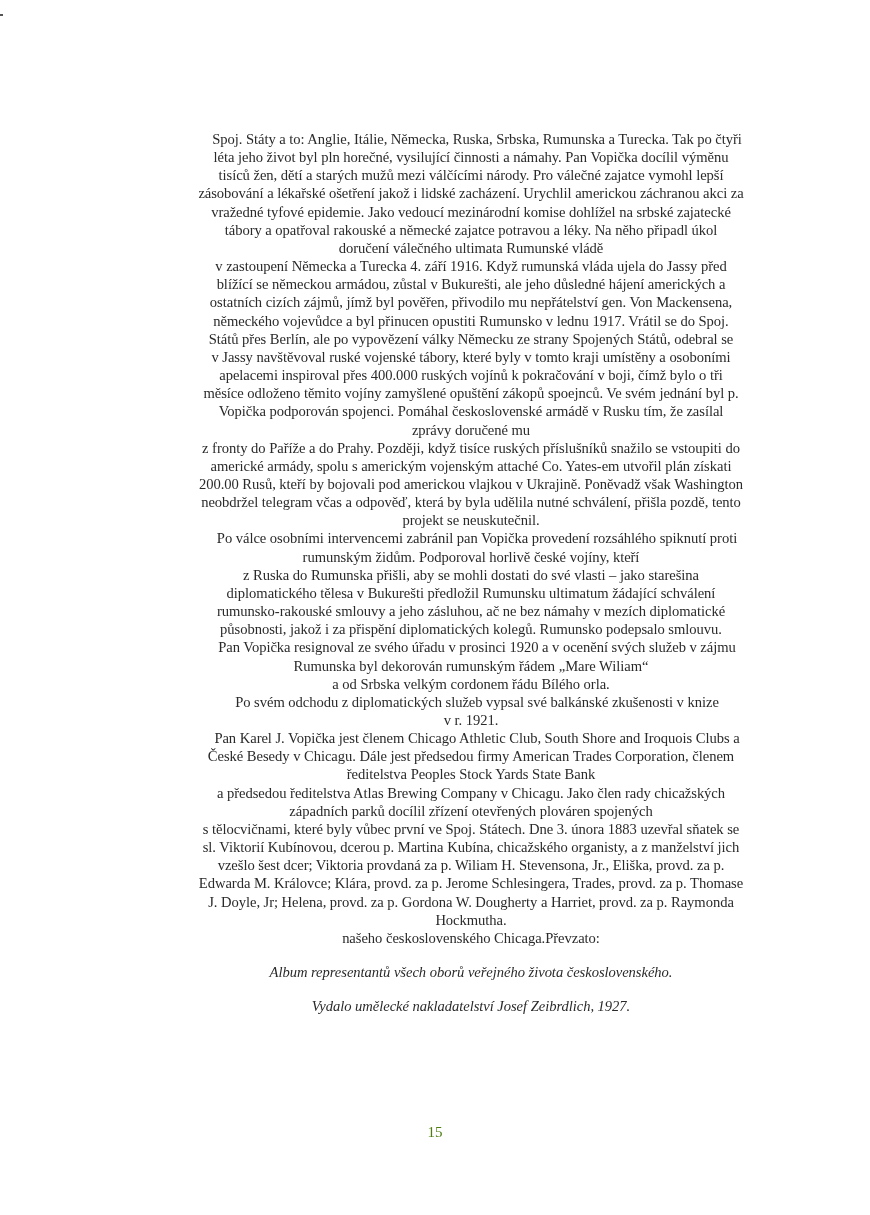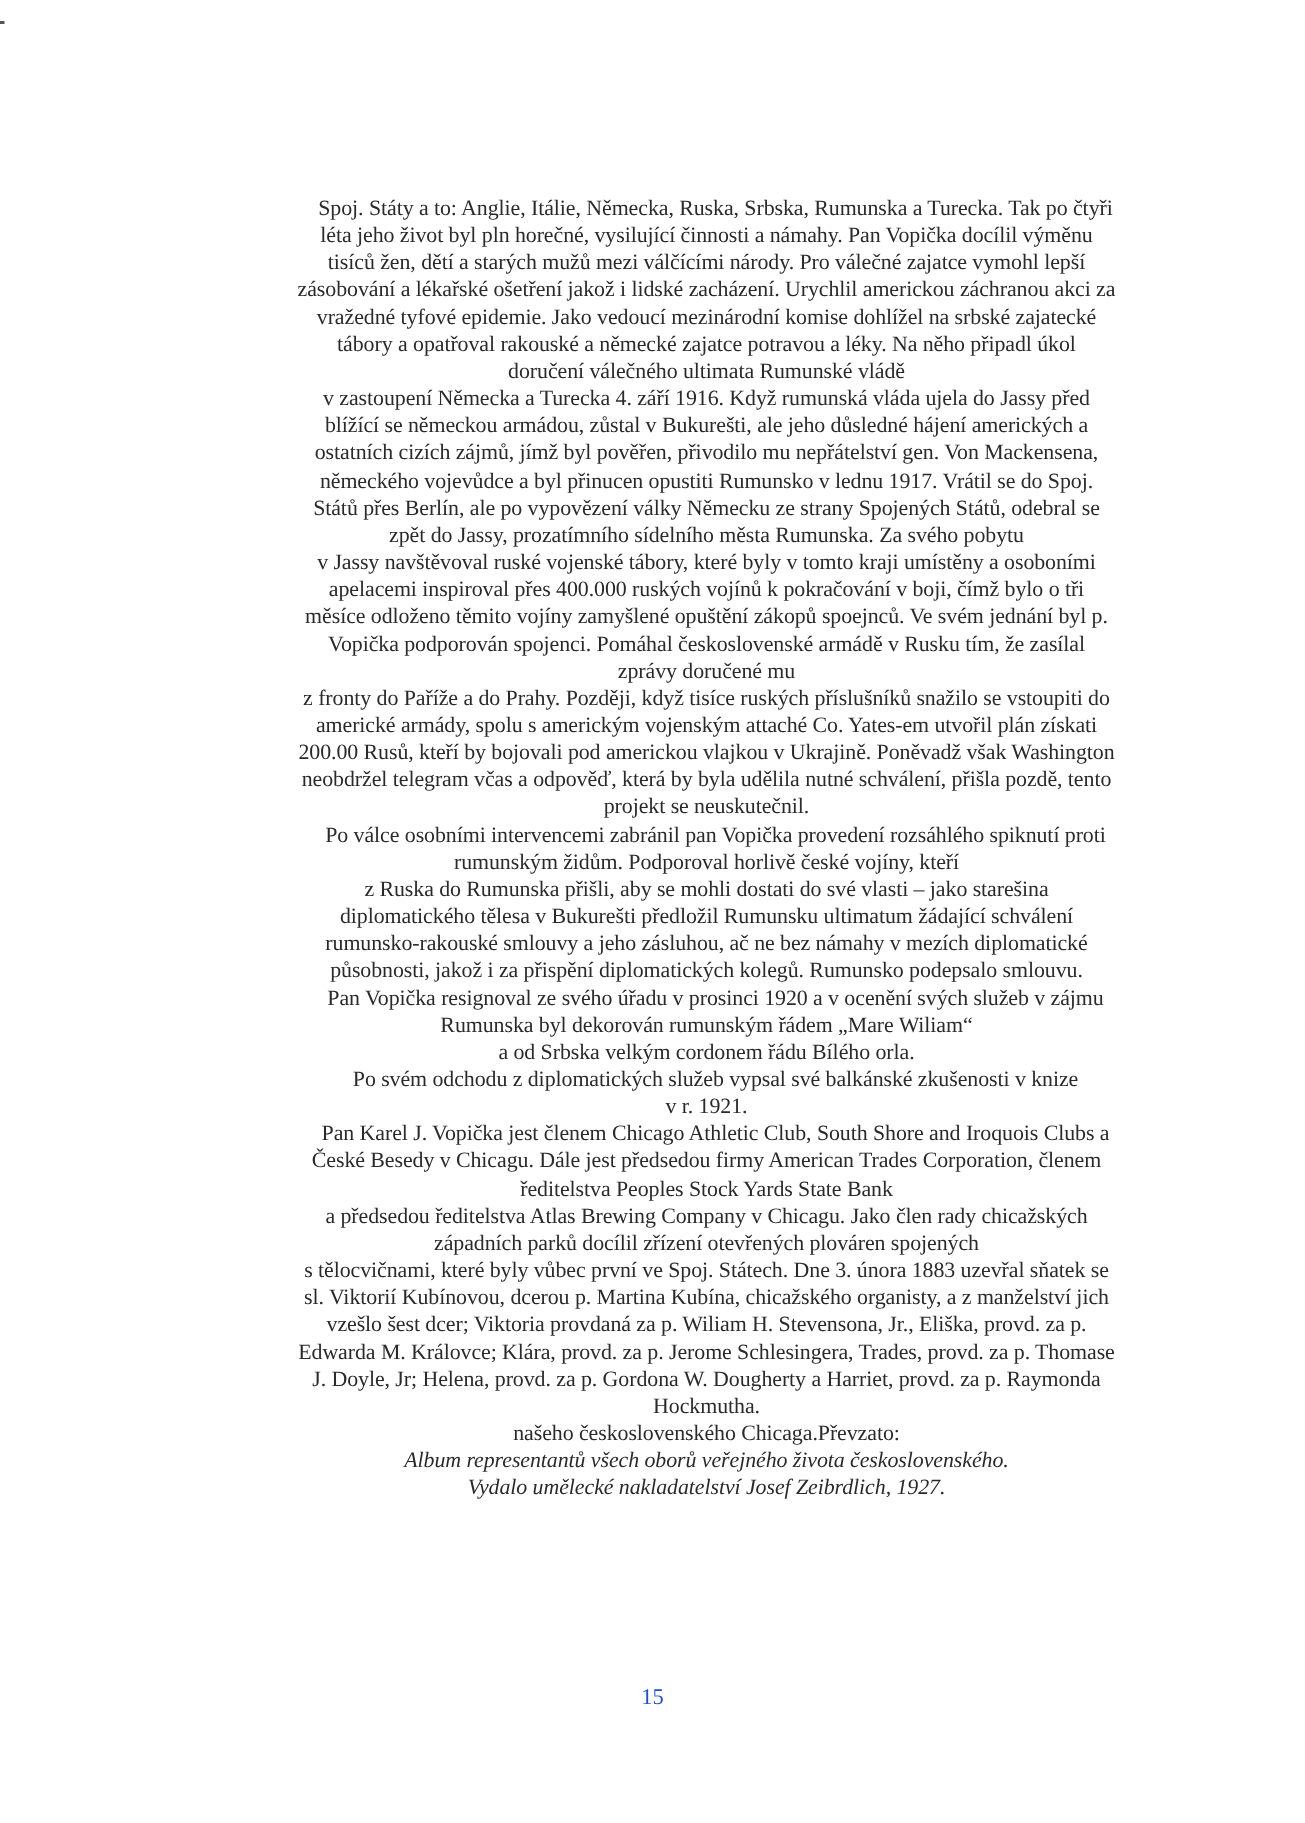--- a/index.html
+++ b/index.html
@@ -11,45 +11,44 @@
   }
   .scan-mark {
     position: absolute; left: 0; top: 14px; width: 3px; height: 2px; background: #555;
   }
   .page-body {
     position: absolute; left: 161px; top: 130px; width: 620px;
     font-size: 14.6px; line-height: 18.15px; letter-spacing: -0.05px; text-align: center;
   }
   .line { white-space: nowrap; display: block; }
   .line.indent { padding-left: 12px; }
-  .line.italic { font-style: italic; }
+  .line.italic { font-style: italic; margin-top: 16px; }
   .page-number {
     position: absolute; left: 0; width: 870px; top: 1124px; text-align: center;
-    font-size: 15px; color: #1d4ed8;
+    font-size: 15px; color: #4d7c0f;
   }
 </style>
 </head>
 <body>
 
 <div class="scan-mark"></div>
 
 <div class="page-body" id="page-body">
     <span class="line indent">Spoj. Státy a to: Anglie, Itálie, Německa, Ruska, Srbska, Rumunska a Turecka. Tak po čtyři</span>
     <span class="line">léta jeho život byl pln horečné, vysilující činnosti a námahy. Pan Vopička docílil výměnu</span>
     <span class="line">tisíců žen, dětí a starých mužů mezi válčícími národy. Pro válečné zajatce vymohl lepší</span>
     <span class="line">zásobování a lékařské ošetření jakož i lidské zacházení. Urychlil americkou záchranou akci za</span>
     <span class="line">vražedné tyfové epidemie. Jako vedoucí mezinárodní komise dohlížel na srbské zajatecké</span>
     <span class="line">tábory a opatřoval rakouské a německé zajatce potravou a léky. Na něho připadl úkol</span>
     <span class="line">doručení válečného ultimata Rumunské vládě</span>
     <span class="line">v zastoupení Německa a Turecka 4. září 1916. Když rumunská vláda ujela do Jassy před</span>
     <span class="line">blížící se německou armádou, zůstal v Bukurešti, ale jeho důsledné hájení amerických a</span>
     <span class="line">ostatních cizích zájmů, jímž byl pověřen, přivodilo mu nepřátelství gen. Von Mackensena,</span>
     <span class="line">německého vojevůdce a byl přinucen opustiti Rumunsko v lednu 1917. Vrátil se do Spoj.</span>
     <span class="line">Států přes Berlín, ale po vypovězení války Německu ze strany Spojených Států, odebral se</span>
-    <span class="line">zpět do Jassy, prozatímního sídelního města Rumunska. Za svého pobytu</span>
     <span class="line">v Jassy navštěvoval ruské vojenské tábory, které byly v tomto kraji umístěny a osoboními</span>
     <span class="line">apelacemi inspiroval přes 400.000 ruských vojínů k pokračování v boji, čímž bylo o tři</span>
     <span class="line">měsíce odloženo těmito vojíny zamyšlené opuštění zákopů spoejnců. Ve svém jednání byl p.</span>
     <span class="line">Vopička podporován spojenci. Pomáhal československé armádě v Rusku tím, že zasílal</span>
     <span class="line">zprávy doručené mu</span>
     <span class="line">z fronty do Paříže a do Prahy. Později, když tisíce ruských příslušníků snažilo se vstoupiti do</span>
     <span class="line">americké armády, spolu s americkým vojenským attaché Co. Yates-em utvořil plán získati</span>
     <span class="line">200.00 Rusů, kteří by bojovali pod americkou vlajkou v Ukrajině. Poněvadž však Washington</span>
     <span class="line">neobdržel telegram včas a odpověď, která by byla udělila nutné schválení, přišla pozdě, tento</span>
     <span class="line">projekt se  neuskutečnil.</span>

